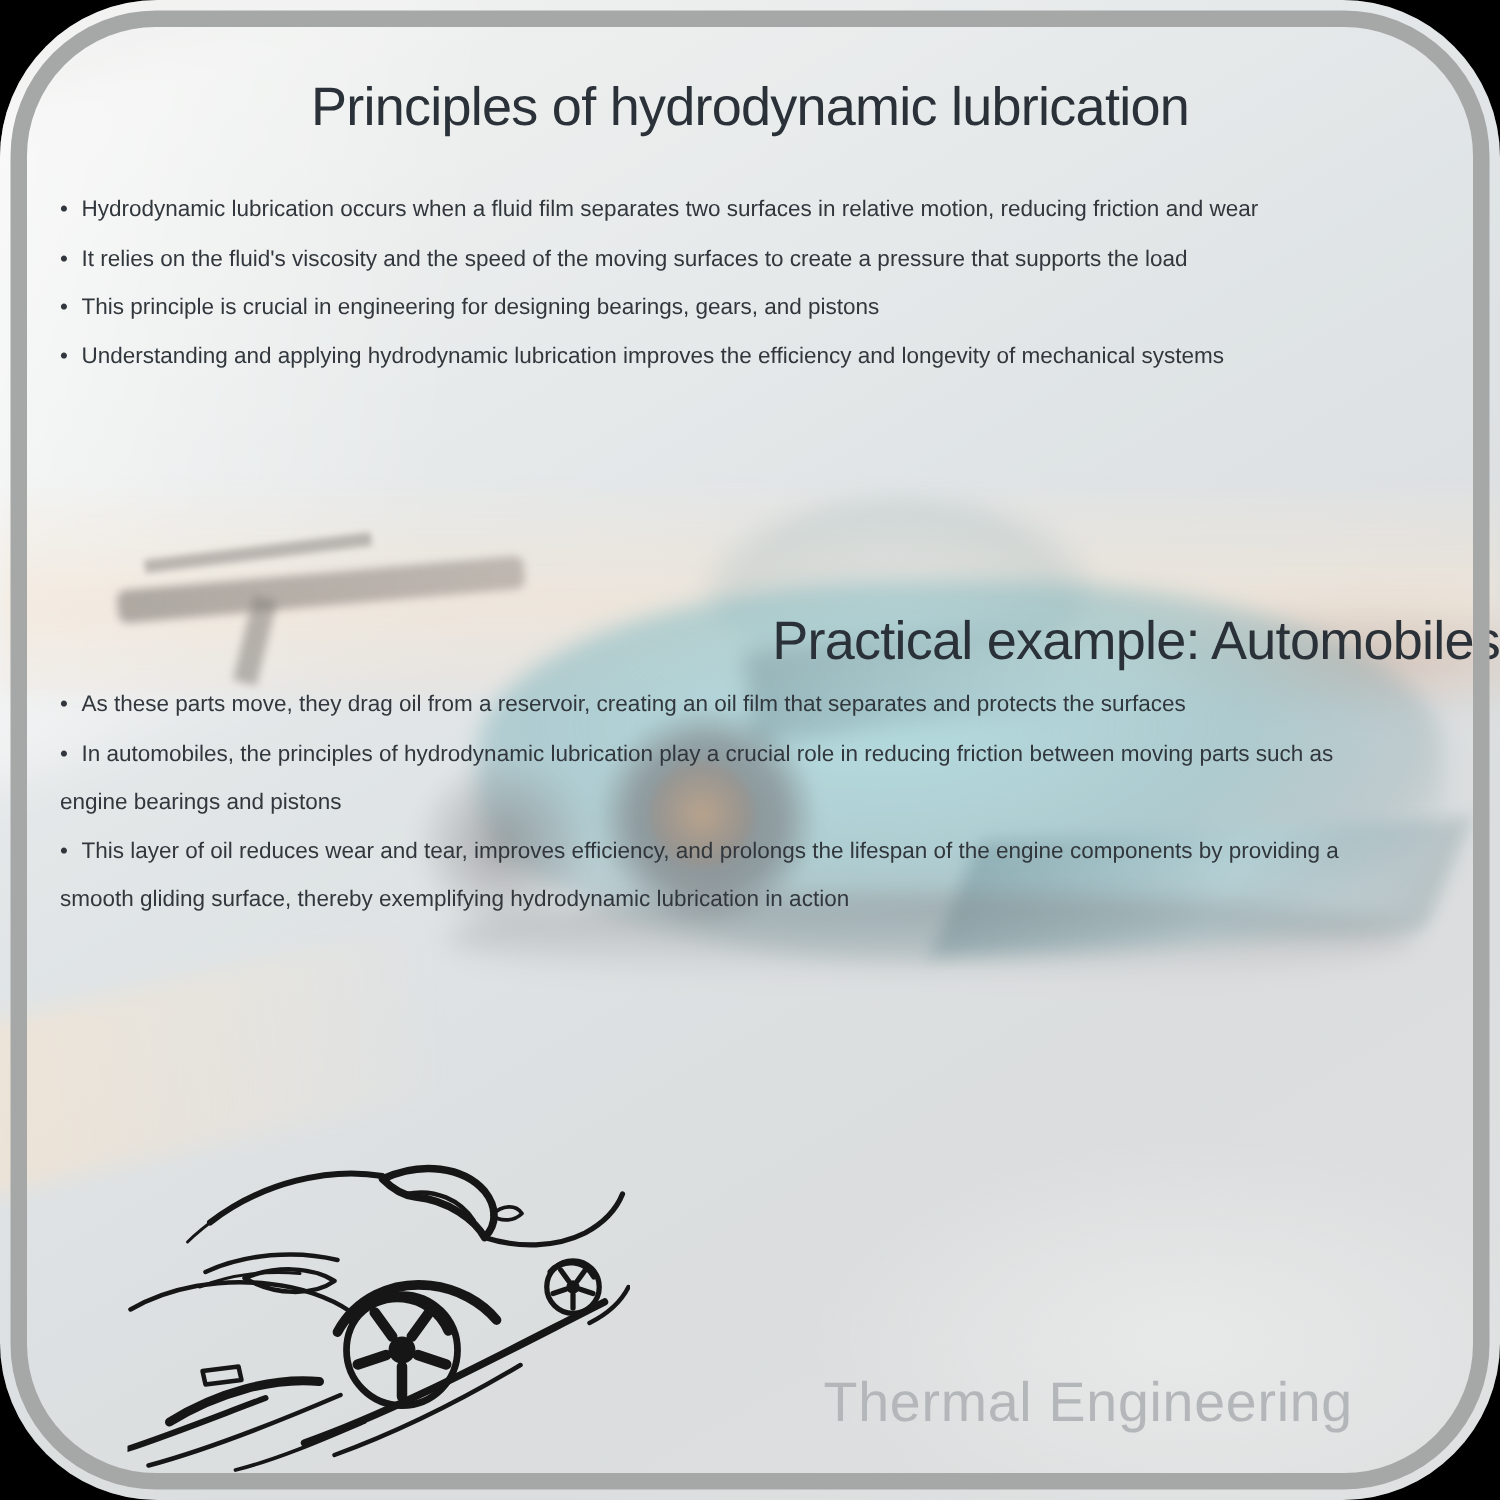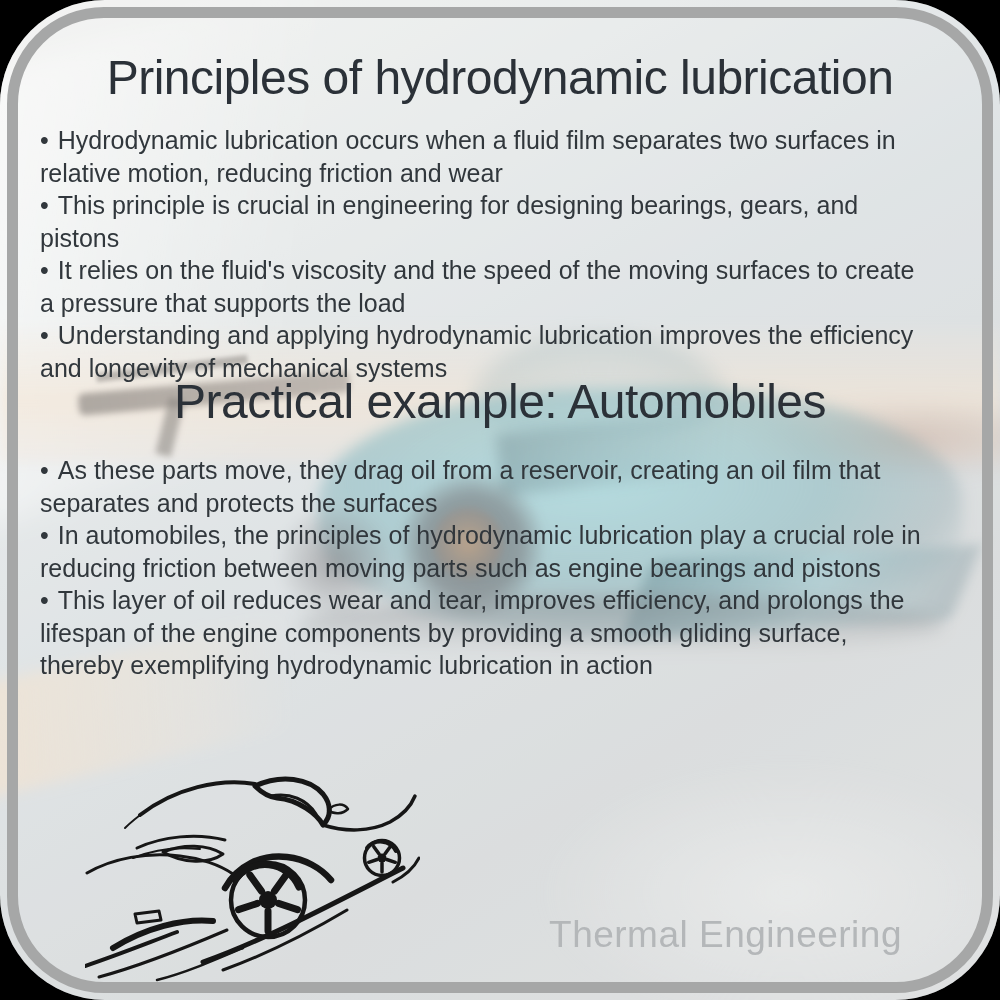--- a/index.html
+++ b/index.html
@@ -75,32 +75,32 @@
     border-radius: 97px;
     pointer-events: none;
     z-index: 30;
   }
 
   .content { position: absolute; inset: 0; z-index: 20; }
 
   .slide-title {
     position: absolute; left: 0; width: 100%;
     margin: 0; text-align: center;
-    font-size: 48px; font-weight: normal; letter-spacing: -0.5px;
+    font-size: 36px; font-weight: normal; letter-spacing: -0.5px;
     color: #2b3138;
   }
   #title-1 { top: 50px; }
-  #title-2 { top: 374px; }
+  #title-2 { top: 406px; text-align: right; }
 
   .bullet-list { position: absolute; left: 40px; width: 890px; }
   #bullets-1 { top: 124px; }
   #bullets-2 { top: 454px; }
   .bullet-item {
     margin: 0;
-    font-size: 25px; line-height: 32.5px; letter-spacing: 0;
+    font-size: 15px; line-height: 32.5px; letter-spacing: 0;
     color: #31373c;
   }
   .bullet-marker { margin-right: 9px; }
 
   .car-sketch { position: absolute; left: 85px; top: 770px; z-index: 25; }
 
   .watermark {
     position: absolute; top: 914px; right: 98px; z-index: 25;
     font-size: 37px; font-weight: normal; letter-spacing: 0.5px;
     color: #b4b7b9;
@@ -132,22 +132,22 @@
       <div class="layer road-light"></div>
       <div class="layer veil"></div>
     </div>
 
     <div class="content">
 
       <h1 class="slide-title" id="title-1">Principles of hydrodynamic lubrication</h1>
 
       <div class="bullet-list" id="bullets-1">
         <p class="bullet-item"><span class="bullet-marker">•</span><span>Hydrodynamic lubrication occurs when a fluid film separates two surfaces in relative motion, reducing friction and wear</span></p>
+        <p class="bullet-item"><span class="bullet-marker">•</span><span>It relies on the fluid's viscosity and the speed of the moving surfaces to create a pressure that supports the load</span></p>
         <p class="bullet-item"><span class="bullet-marker">•</span><span>This principle is crucial in engineering for designing bearings, gears, and pistons</span></p>
-        <p class="bullet-item"><span class="bullet-marker">•</span><span>It relies on the fluid's viscosity and the speed of the moving surfaces to create a pressure that supports the load</span></p>
         <p class="bullet-item"><span class="bullet-marker">•</span><span>Understanding and applying hydrodynamic lubrication improves the efficiency and longevity of mechanical systems</span></p>
       </div>
 
       <h1 class="slide-title" id="title-2">Practical example: Automobiles</h1>
 
       <div class="bullet-list" id="bullets-2">
         <p class="bullet-item"><span class="bullet-marker">•</span><span>As these parts move, they drag oil from a reservoir, creating an oil film that separates and protects the surfaces</span></p>
         <p class="bullet-item"><span class="bullet-marker">•</span><span>In automobiles, the principles of hydrodynamic lubrication play a crucial role in reducing friction between moving parts such as engine bearings and pistons</span></p>
         <p class="bullet-item"><span class="bullet-marker">•</span><span>This layer of oil reduces wear and tear, improves efficiency, and prolongs the lifespan of the engine components by providing a smooth gliding surface, thereby exemplifying hydrodynamic lubrication in action</span></p>
       </div>

